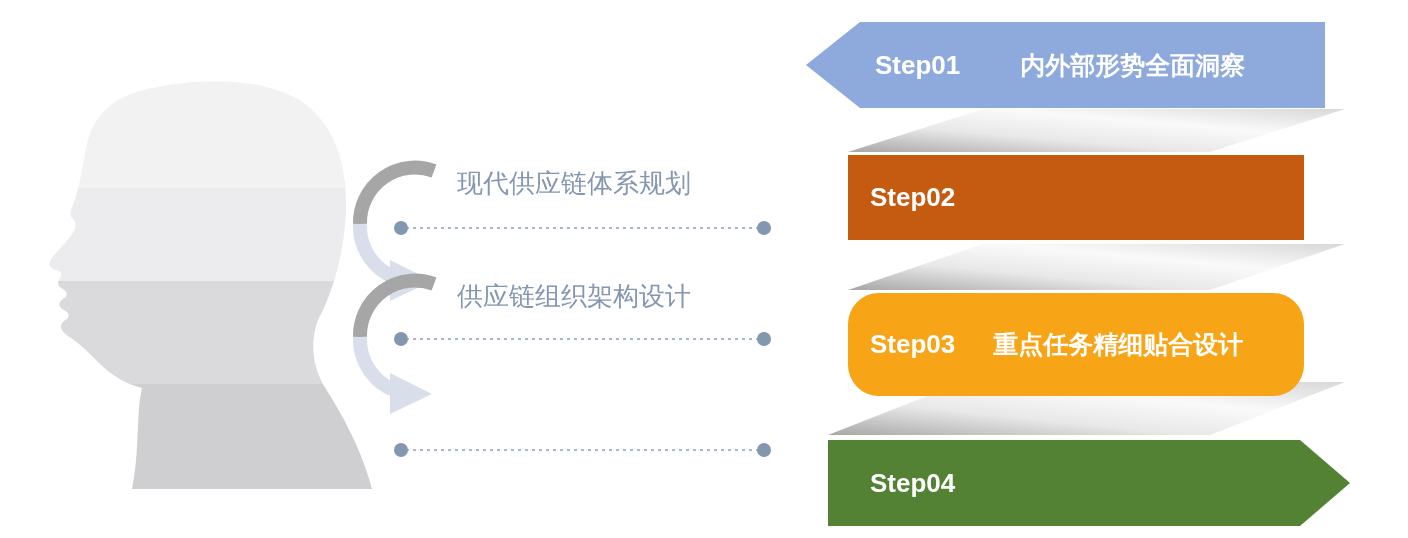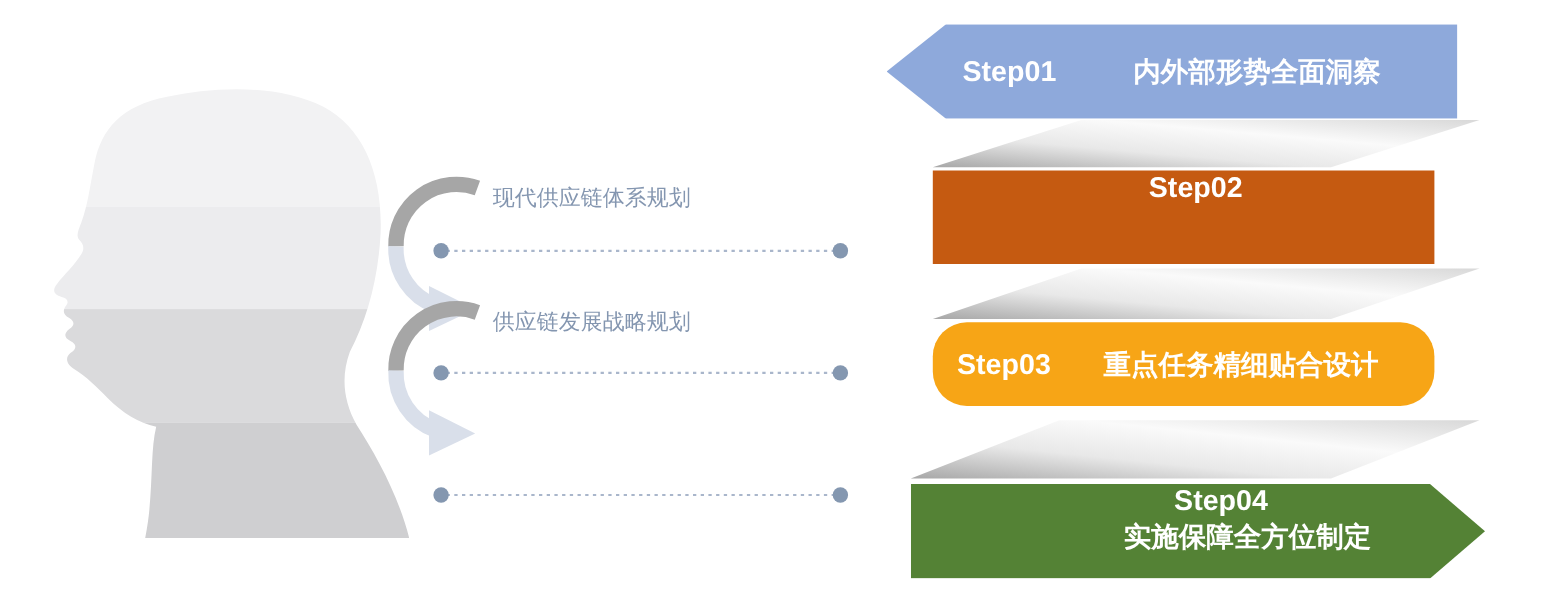--- a/index.html
+++ b/index.html
@@ -9,50 +9,51 @@
     background:#fff;
     overflow:hidden;
     font-family:"Liberation Sans","DejaVu Sans",sans-serif;
   }
   .decor-svg{position:absolute;left:0;top:0;width:1408px;height:538px;}
 
   
   .mid-item{
     position:absolute;
     left:448px;width:252px;
-    font-size:20px;
+    text-align:center;
+    font-size:26px;
     font-weight:500;
     letter-spacing:0;
     white-space:nowrap;
   }
   .mid-item.i1{top:166px;}
   .mid-item.i2{top:279px;}
   .mid-item.i3{top:396px;}
 
   
   .banner{
     position:absolute;
     display:flex;
     align-items:center;
     color:#fff;
     white-space:nowrap;
   }
   .banner .step-label{font-size:26px;font-weight:700;}
-  .banner .step-title{font-size:25px;font-weight:700;margin-left:48px;}
+  .banner .step-title{font-size:25px;font-weight:700;margin-left:38px;}
   .banner.b1{
     left:806px;top:22px;width:519px;height:86px;
     clip-path:polygon(54px 0%,100% 0%,100% 100%,54px 100%,0% 50%);
     padding-left:69px;box-sizing:border-box;
   }
   .banner.b2{
     left:848px;top:155px;width:456px;height:85px;
-    padding-left:22px;box-sizing:border-box;flex-direction:column;
+    padding-left:22px;box-sizing:border-box;
   }
   .banner.b3{
-    left:848px;top:293px;width:456px;height:76px;
+    left:848px;top:293px;width:456px;height:103px;
     padding-left:22px;box-sizing:border-box;border-radius:31px;
   }
   .banner.b4{
     left:828px;top:440px;width:522px;height:86px;
     clip-path:polygon(0% 0%,472px 0%,100% 50%,472px 100%,0% 100%);
     padding-left:42px;box-sizing:border-box;
   }
 </style>
 </head>
 <body>
@@ -127,31 +128,30 @@
       <circle cx="764" cy="339" r="7" style="fill: rgb(132, 151, 176);"></circle>
     </g>
     <g>
       <line x1="406" y1="450" x2="759" y2="450" stroke-width="2" stroke-dasharray="3 4" style="stroke: rgb(169, 182, 203);"></line>
       <circle cx="401" cy="450" r="7" style="fill: rgb(132, 151, 176);"></circle>
       <circle cx="764" cy="450" r="7" style="fill: rgb(132, 151, 176);"></circle>
     </g>
   </svg>
 
   <div class="mid-item i1" style="color: rgb(132, 150, 176);">现代供应链体系规划</div>
-  <div class="mid-item i2" style="color: rgb(132, 150, 176);">供应链发展战略规划</div>
+  <div class="mid-item i2" style="color: rgb(132, 150, 176);">供应链组织架构设计</div>
 
   <div class="banner b1" style="background-color: rgb(142, 169, 219); gap: 22px;">
     <span class="step-label">Step01</span>
     <span class="step-title">内外部形势全面洞察</span>
   </div>
   <div class="banner b2" style="background-color: rgb(197, 90, 17);">
     <span class="step-label">Step02</span>
   </div>
   <div class="banner b3" style="background-color: rgb(247, 165, 22);">
     <span class="step-label">Step03</span>
     <span class="step-title">重点任务精细贴合设计</span>
   </div>
-  <div class="banner b4" style="background-color: rgb(84, 130, 53); flex-direction: column;">
+  <div class="banner b4" style="background-color: rgb(84, 130, 53);">
     <span class="step-label">Step04</span>
-    <span class="step-title">实施保障全方位制定</span>
   </div>
 
 </div>
 
 </body></html>

